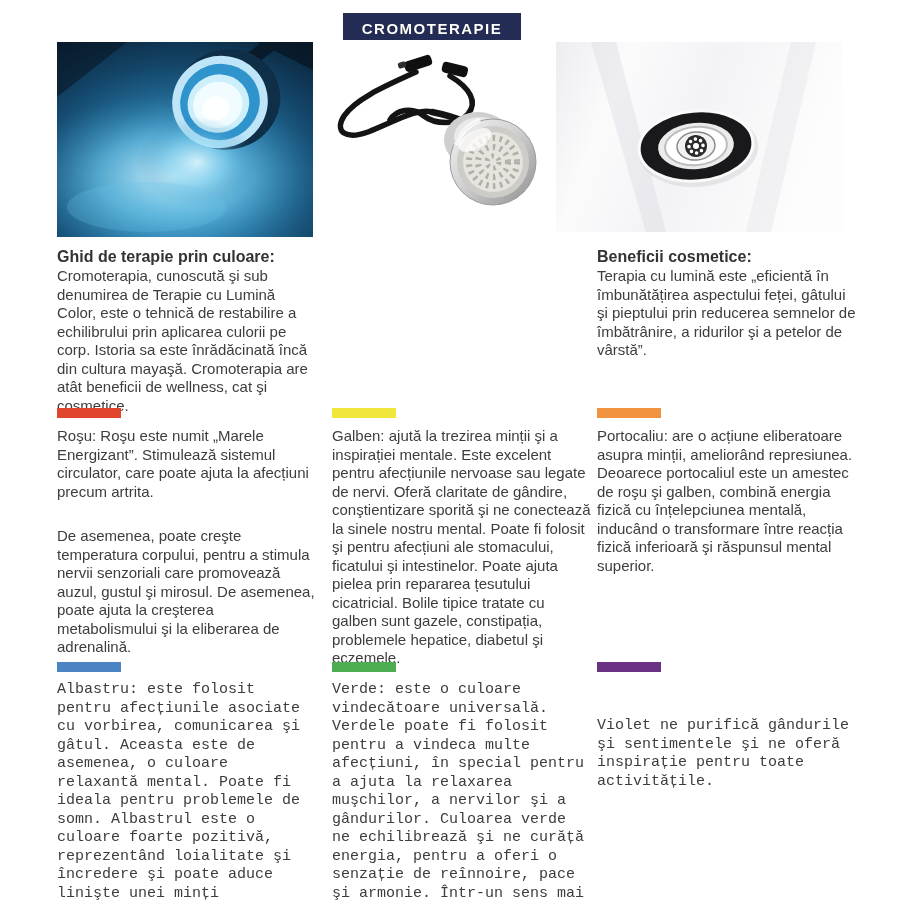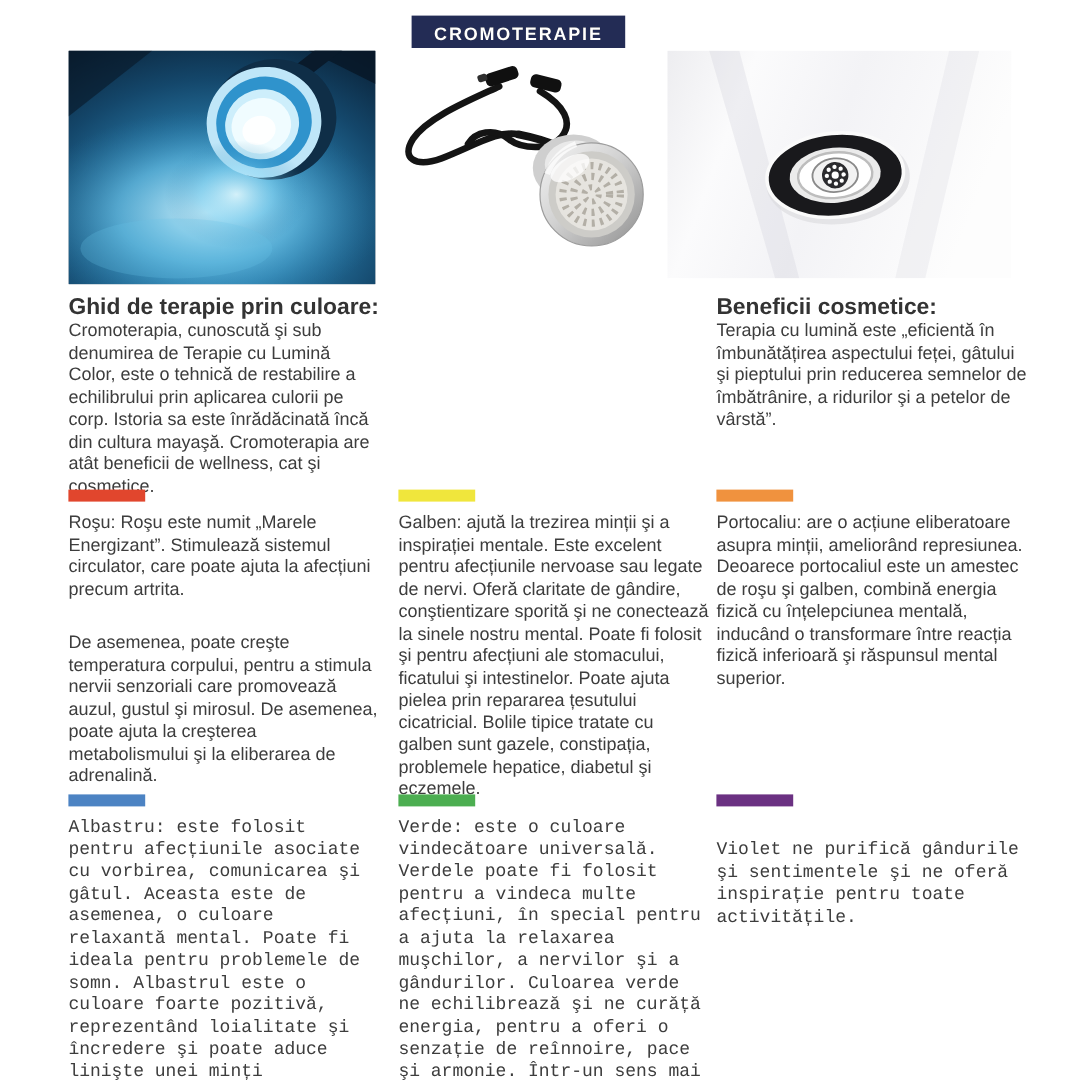--- a/index.html
+++ b/index.html
@@ -32,21 +32,21 @@
     top: 248px;
     width: 259px;
     color: #3d3d3d;
   }
   #col1 { left: 57px; }
   #col2 { left: 332px; }
   #col3 { left: 597px; }
 
   .col .heading {
     font-weight: bold;
-    font-size: 19px;
+    font-size: 16px;
     line-height: 18px;
     color: #333333;
   }
   .col p {
     font-size: 15px;
     line-height: 18.5px;
     margin: 0 0 22px 0;
   }
   .col .intro p { margin-top: 1px; }
   .color-block { position: absolute; left: 0; width: 100%; }
@@ -206,17 +206,17 @@
     <div class="heading">Beneficii cosmetice:</div>
     <div class="intro">
       <p>Terapia cu lumină este „eficientă în îmbunătățirea aspectului feței, gâtului şi pieptului prin reducerea semnelor de îmbătrânire, a ridurilor şi a petelor de vârstă”.</p>
     </div>
     <div class="color-block block-1">
       <div class="color-bar" style="background-color: rgb(240, 146, 62);"></div>
       <p>Portocaliu: are o acțiune eliberatoare asupra minții, ameliorând represiunea. Deoarece portocaliul este un amestec de roşu şi galben, combină energia fizică cu înțelepciunea mentală, inducând o transformare între reacția fizică inferioară şi răspunsul mental superior.</p>
     </div>
     <div class="color-block block-2">
       <div class="color-bar" style="background-color: rgb(107, 49, 130);"></div>
-      <p style="margin-top:28px;">Violet ne purifică gândurile şi sentimentele şi ne oferă inspirație pentru toate activitățile.</p>
+      <p style="margin-top:45px;">Violet ne purifică gândurile şi sentimentele şi ne oferă inspirație pentru toate activitățile.</p>
     </div>
   </div>
 
 </div>
 
 </body></html>

